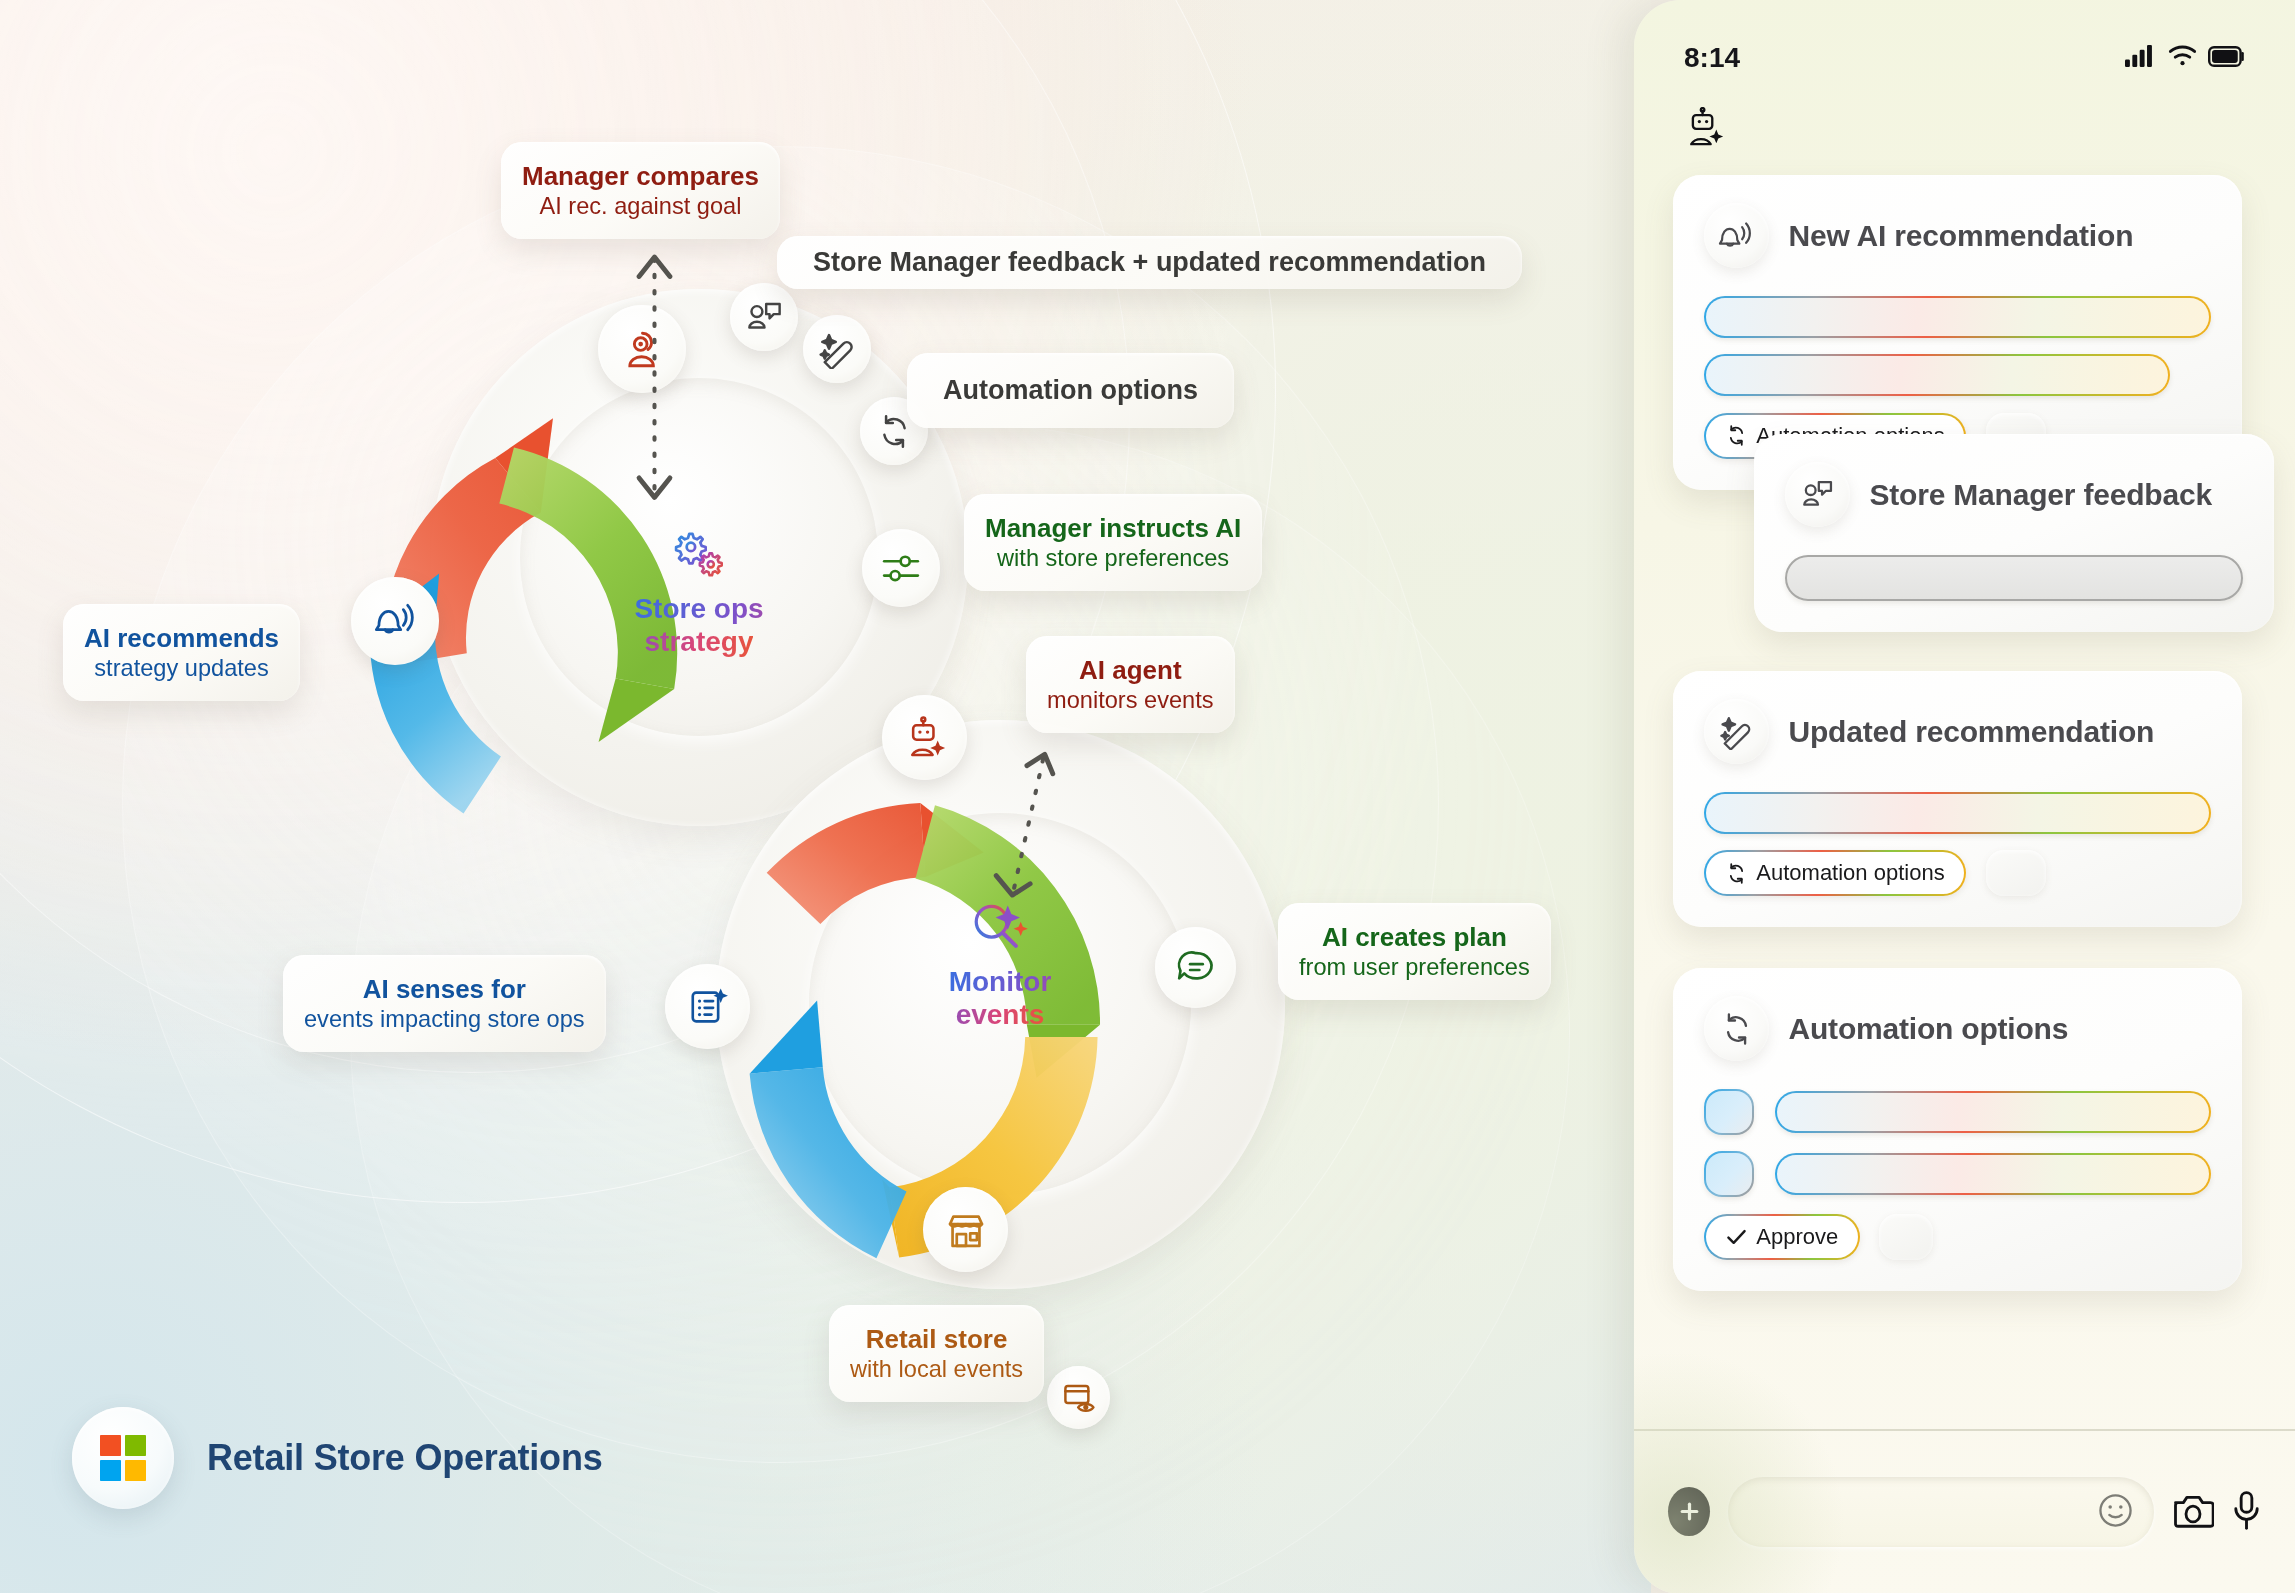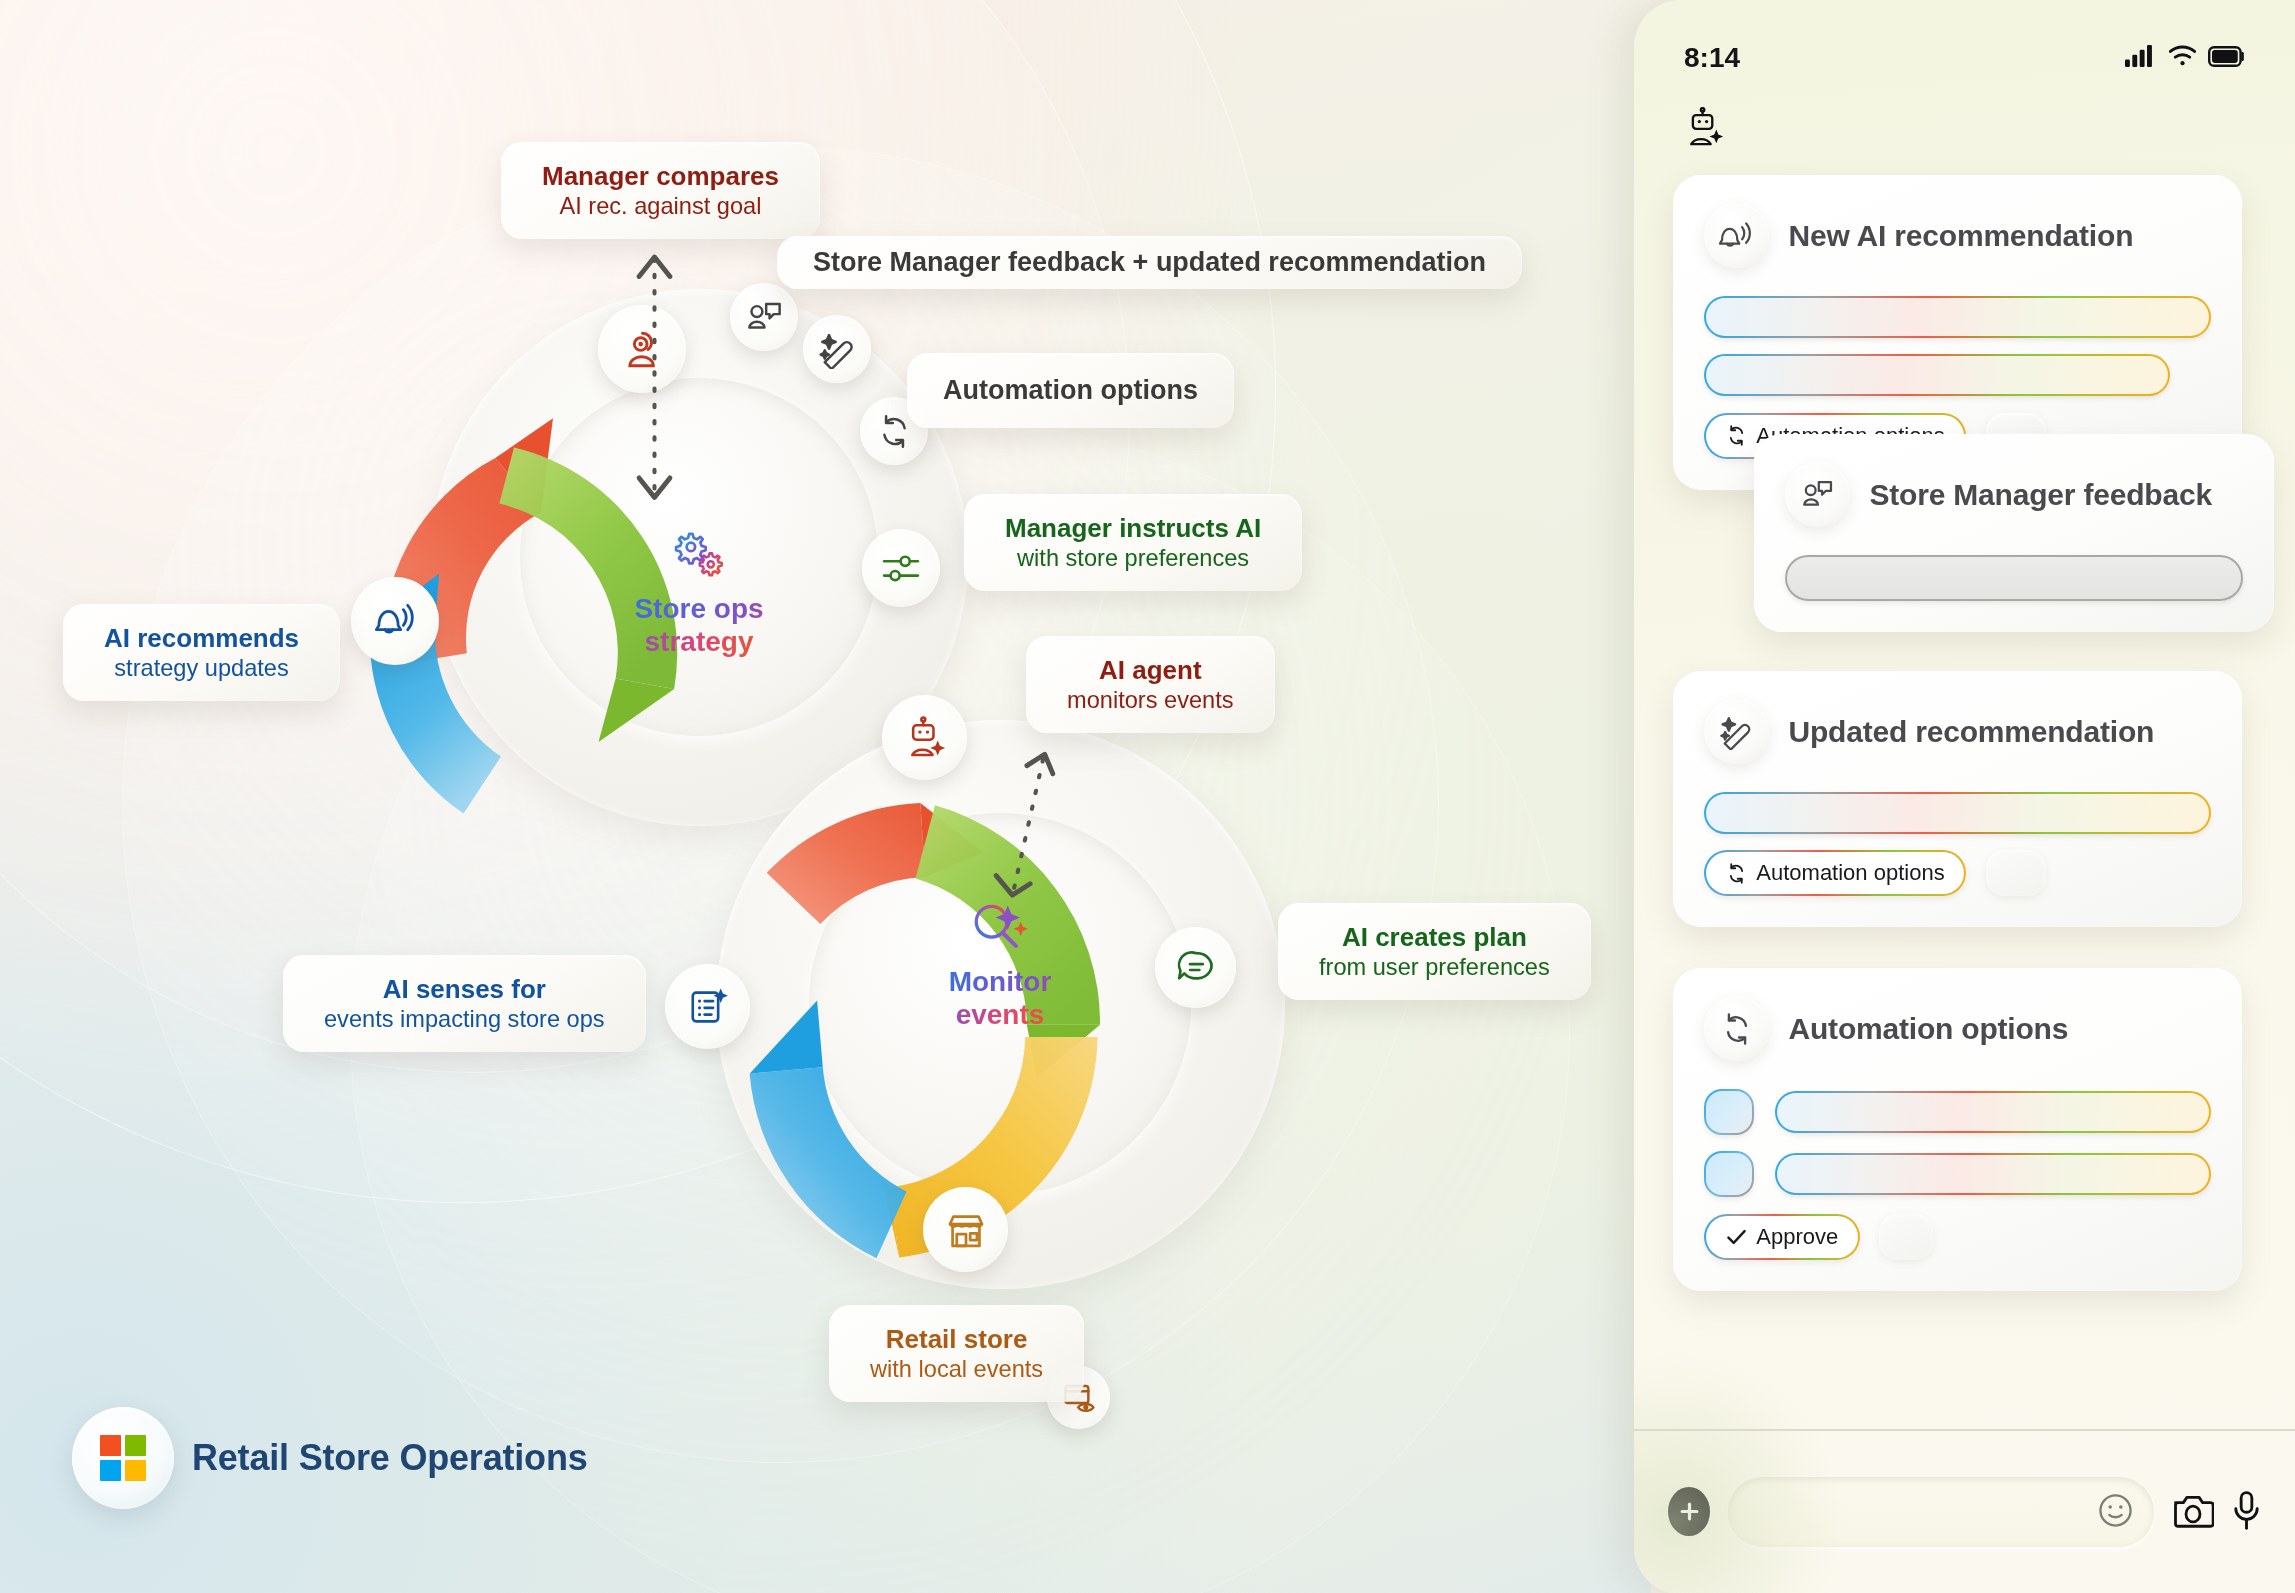--- a/index.html
+++ b/index.html
@@ -70,40 +70,40 @@
   
   .node-bubble {
     position: absolute; border-radius: 50%;
     display: flex; align-items: center; justify-content: center;
     background: radial-gradient(circle at 38% 30%, #ffffff 0%, #fbfbf8 62%, #f1efe8 100%);
     box-shadow: 0 6.5px 18px rgba(100,90,75,0.16), inset 0 1.6px 4.9px rgba(255,255,255,0.95);
   }
 
   
   .callout {
-    position: absolute; border-radius: 21px; padding: 18px 41px;
+    position: absolute; border-radius: 21px; padding: 18px 21px;
     background: linear-gradient(150deg, rgba(255,255,255,0.97) 0%, rgba(252,251,247,0.94) 55%, rgba(243,241,234,0.92) 100%);
     box-shadow: 0 11.4px 28px rgba(110,100,85,0.14), inset 0 1.6px 3.3px rgba(255,255,255,0.95);
     text-align: center; line-height: 1.24;
   }
   .callout .l1 { font-size: 26px; font-weight: 700; display: block; white-space: nowrap; }
   .callout .l2 { font-size: 23.6px; font-weight: 500; display: block; white-space: nowrap; }
   .callout.single .l1 { font-size: 27px; font-weight: 600; }
 
   .c-red   { color: #8f1d11; }
   .c-blue  { color: #11539e; }
   .c-green { color: #15661a; }
   .c-amber { color: #ad5a14; }
   .c-gray  { color: #3a3a38; }
 
   
   .dash-arrow { position: absolute; pointer-events: none; }
 
   
-  .brand-row { position: absolute; left: 72px; top: 1407px; display: flex; align-items: center; gap: 18px; }
+  .brand-row { position: absolute; left: 72px; top: 1407px; display: flex; align-items: center; gap: 33px; }
   .brand-logo-wrap {
     width: 102px; height: 102px; border-radius: 50%;
     background: radial-gradient(circle at 38% 30%, #ffffff 0%, #f7fbfc 55%, #e3eef2 100%);
     box-shadow: 0 8.1px 23px rgba(80,100,115,0.16), inset 0 1.6px 4.9px rgba(255,255,255,0.95);
     display: flex; align-items: center; justify-content: center;
   }
   .ms-logo { width: 46px; height: 46px; display: grid; grid-template-columns: 1fr 1fr; grid-template-rows: 1fr 1fr; gap: 3.3px; }
   .ms-logo i { display: block; border-radius: 0.8px; }
   .brand-title { font-size: 36px; font-weight: 700; color: #1f4573; letter-spacing: -0.2px; }
 

